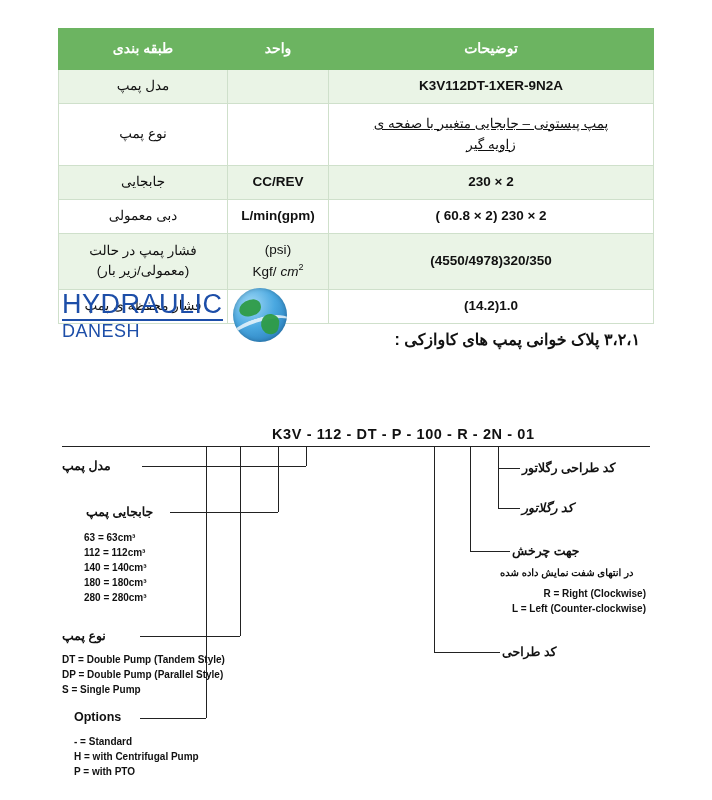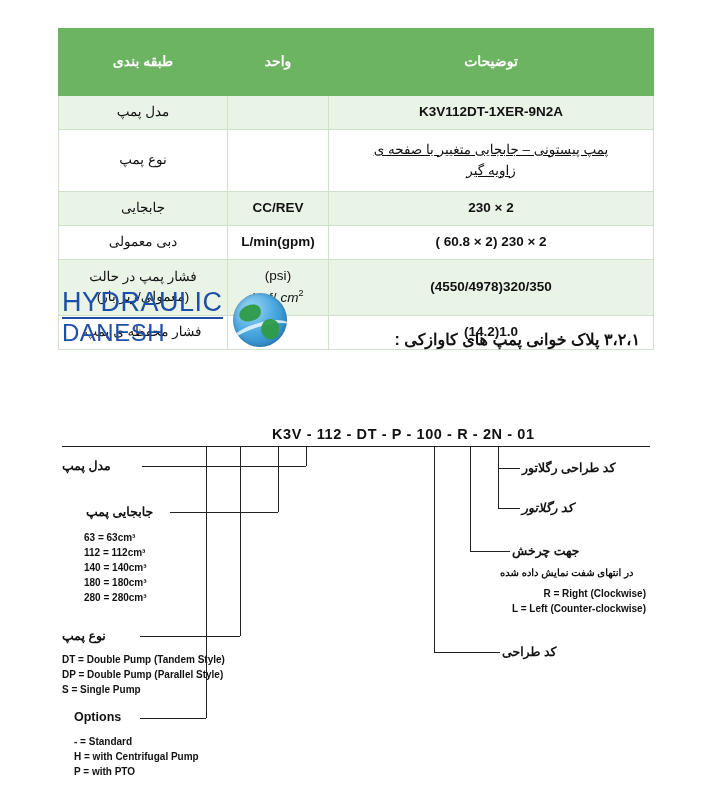--- a/index.html
+++ b/index.html
@@ -34,21 +34,21 @@
     vertical-align: middle;
     padding: 6px 4px;
     font-size: 13.5px;
     line-height: 1.55;
   }
   table.spec thead th {
     background: #6cb461;
     color: #ffffff;
     font-weight: bold;
     font-size: 14px;
-    padding: 22px 4px;
+    padding: 9px 4px;
     border: 1px solid #6cb461;
     margin-top: 40px;
   }
   tr.tint td {
     background: #eaf4e6;
   }
   tr.plain td {
     background: #ffffff;
   }
   .col-class { width: 160px; }
@@ -115,21 +115,21 @@
     font-size: 27px;
     color: #1d4ea8;
     letter-spacing: .5px;
     font-family: "Liberation Sans", sans-serif;
     line-height: 1.05;
     border-bottom: 2px solid #1d4ea8;
     display: inline-block;
     padding-bottom: 1px;
   }
   .logo-text .l2 {
-    font-size: 24px;
+    font-size: 18px;
     color: #1d4ea8;
     letter-spacing: .5px;
     line-height: 1.15;
   }
 
   
   .section-heading {
     position: absolute;
     right: 58px;
     top: 330px;

